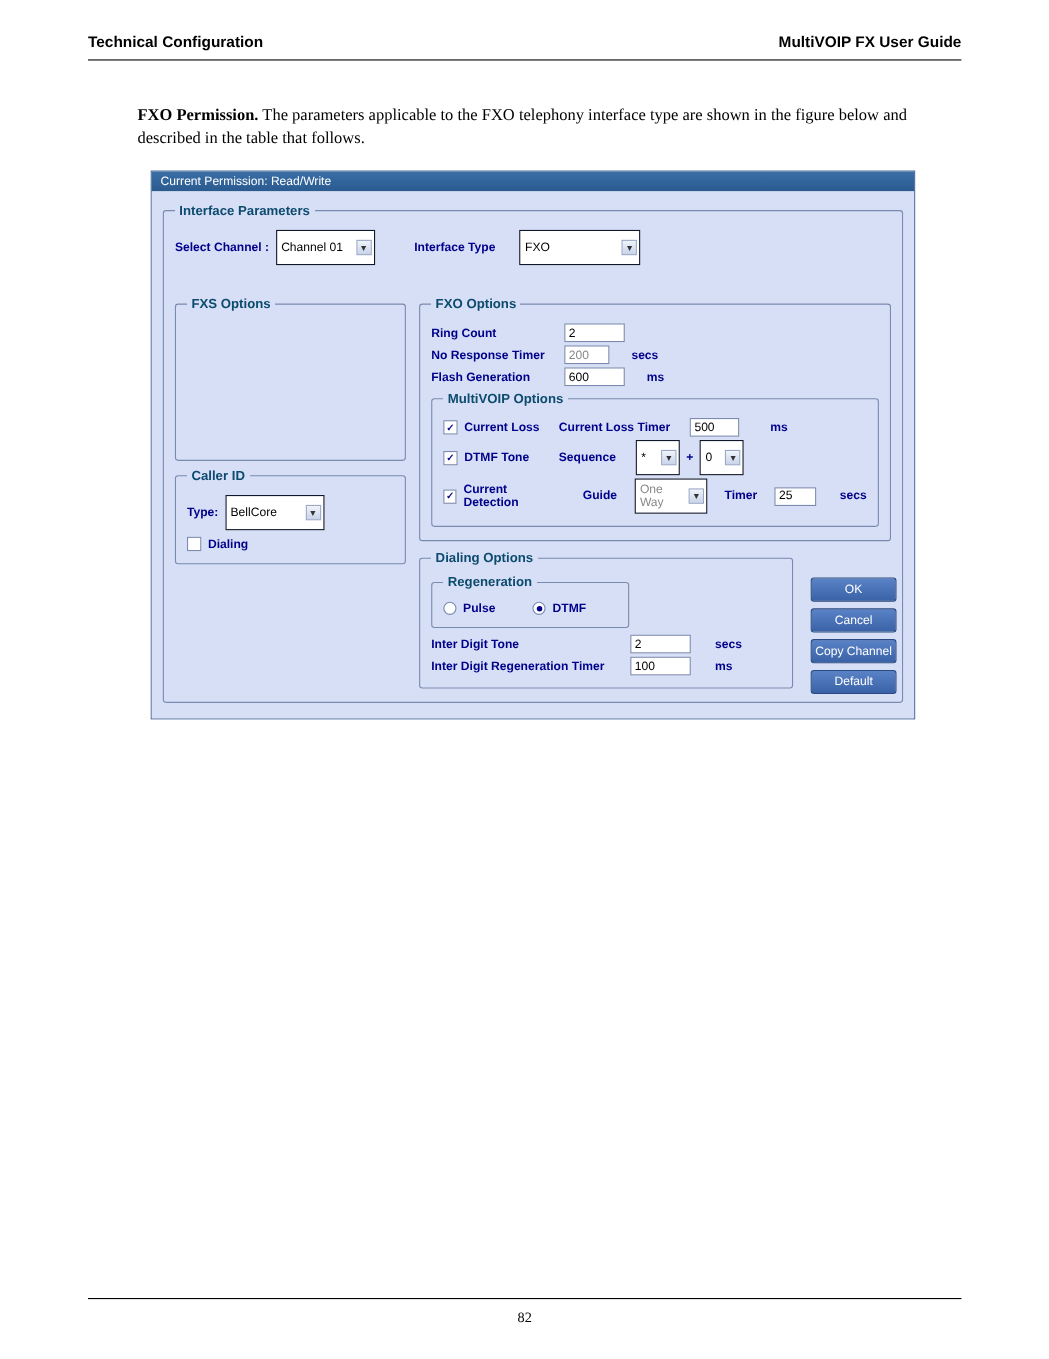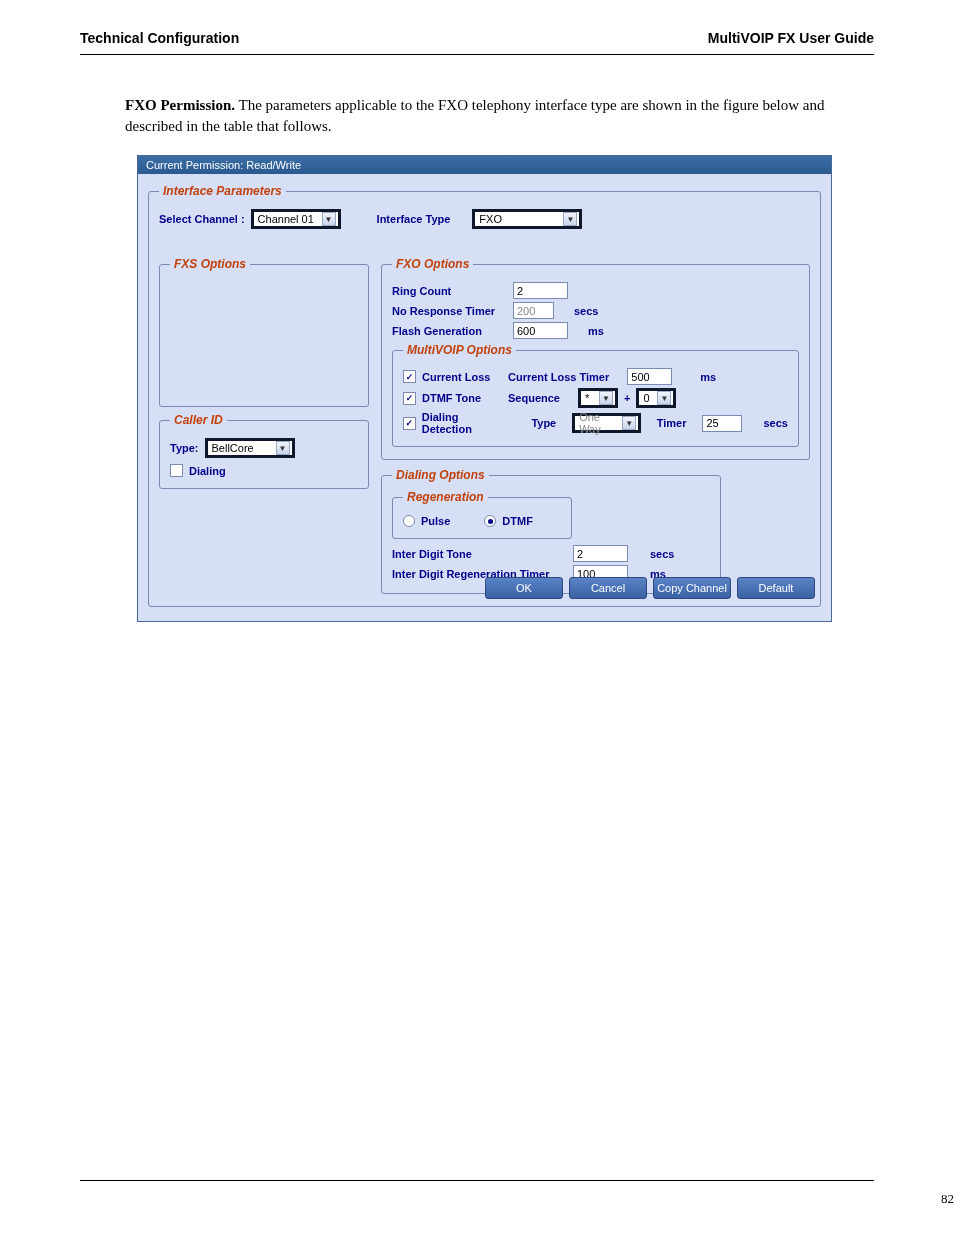--- a/index.html
+++ b/index.html
@@ -6,38 +6,38 @@
   body { width: 954px; height: 1235px; background: #fff; font-family: Georgia, 'Times New Roman', serif; color: #000; position: relative; }
   .page-header { display: flex; justify-content: space-between; padding: 30px 80px 8px 80px; font-family: Arial, sans-serif; font-weight: bold; font-size: 14px; }
   .header-rule { margin: 0 80px; border: none; border-top: 1.5px solid #000; }
   .content { padding: 40px 110px 0 125px; }
   .intro-text { font-size: 15px; line-height: 1.4; margin-bottom: 18px; }
   .intro-text b { font-family: Georgia, serif; font-weight: bold; }
   .dialog-wrap { border: 1px solid #4a6a9a; width: 695px; margin: 0 auto; font-family: Tahoma, Arial, sans-serif; font-size: 11px; }
   .dialog-titlebar { background: linear-gradient(to bottom, #3a6ea5, #2a5a8f); color: #fff; padding: 3px 8px; font-size: 11px; }
   .dialog-body { background: #d6dff5; padding: 6px 10px 10px 10px; position: relative; }
   fieldset { border: 1px solid #7a8ab0; border-radius: 3px; padding: 8px 10px; margin: 4px 0; }
-  legend { color: #c2410c; font-weight: bold; font-size: 12px; padding: 0 4px; font-style: italic; }
+  legend { color: #0c4a6e; font-weight: bold; font-size: 12px; padding: 0 4px; }
   .label-blue { color: #00008b; font-weight: bold; font-size: 11px; }
   .row { display: flex; align-items: center; gap: 6px; margin: 3px 0; }
-  .select-box { background: #fff; border: 3px solid #0f172a; height: 20px; display: inline-flex; align-items: center; justify-content: space-between; padding: 0 2px 0 4px; font-size: 11px; }
+  .select-box { background: #fff; border: 1px solid #0f172a; height: 32px; display: inline-flex; align-items: center; justify-content: space-between; padding: 0 2px 0 4px; font-size: 11px; }
   .select-arrow { width: 14px; height: 14px; background: linear-gradient(#f0f4fa,#c8d4ea); border: 1px solid #9aa8c6; display: inline-flex; align-items: center; justify-content: center; font-size: 8px; color: #333; }
   .text-input { background: #fff; border: 1px solid #7a8ab0; height: 17px; padding: 0 3px; font-size: 11px; display: inline-flex; align-items: center; }
   .text-input.disabled { color: #888; }
   .checkbox { width: 13px; height: 13px; background: #fff; border: 1px solid #7a8ab0; display: inline-flex; align-items: center; justify-content: center; font-size: 9px; font-weight: bold; color: #00008b; }
   .checkbox.unchecked { color: transparent; }
   .radio { width: 12px; height: 12px; border: 1px solid #7a8ab0; border-radius: 50%; background: #fff; display: inline-flex; align-items: center; justify-content: center; }
   .radio .dot { width: 5px; height: 5px; border-radius: 50%; background: #00008b; }
   .btn { background: linear-gradient(#5a82c6,#3a62a6); color: #fff; border: 1px solid #2a4a80; border-radius: 3px; width: 78px; height: 22px; display: flex; align-items: center; justify-content: center; font-size: 11px; }
-  .btn-col { position: absolute; right: 16px; bottom: 22px; display: flex; flex-direction: row; gap: 6px; }
+  .btn-col { position: absolute; right: 16px; bottom: 22px; display: flex; flex-direction: column; gap: 6px; }
   .two-col { display: flex; gap: 12px; }
   .left-col { width: 210px; }
   .right-col { flex: 1; }
   .disabled-text { color: #888; }
-  .page-footer { position: absolute; bottom: 28px; left: 0; right: 0; text-align: right; font-family: Georgia, serif; }
+  .page-footer { position: absolute; bottom: 28px; left: 0; right: 0; text-align: center; font-family: Georgia, serif; }
   .footer-rule { margin: 0 80px 8px 80px; border: none; border-top: 1.5px solid #000; }
   .page-num { font-size: 13px; }
 </style>
 </head>
 <body>
 
 <div class="page-header">
   <span>Technical Configuration</span>
   <span>MultiVOIP FX User Guide</span>
 </div>
@@ -131,23 +131,23 @@
                     <span class="select-arrow">▼</span>
                   </span>
                   <span class="label-blue">+</span>
                   <span class="select-box" style="width:40px">
                     <span>0</span>
                     <span class="select-arrow">▼</span>
                   </span>
                 </div>
                 <div class="row">
                   <span class="checkbox">✓</span>
-                  <span class="label-blue">Dialing Detection</span>
+                  <span class="label-blue">Current Detection</span>
                   <span style="width:10px"></span>
-                  <span class="label-blue">Type</span>
+                  <span class="label-blue">Guide</span>
                   <span style="width:4px"></span>
                   <span class="select-box" style="width:70px">
                     <span class="disabled-text">One Way</span>
                     <span class="select-arrow">▼</span>
                   </span>
                   <span style="width:4px"></span>
                   <span class="label-blue">Timer</span>
                   <span style="width:4px"></span>
                   <span class="text-input" style="width:40px">25</span>
                   <span style="width:10px"></span>

